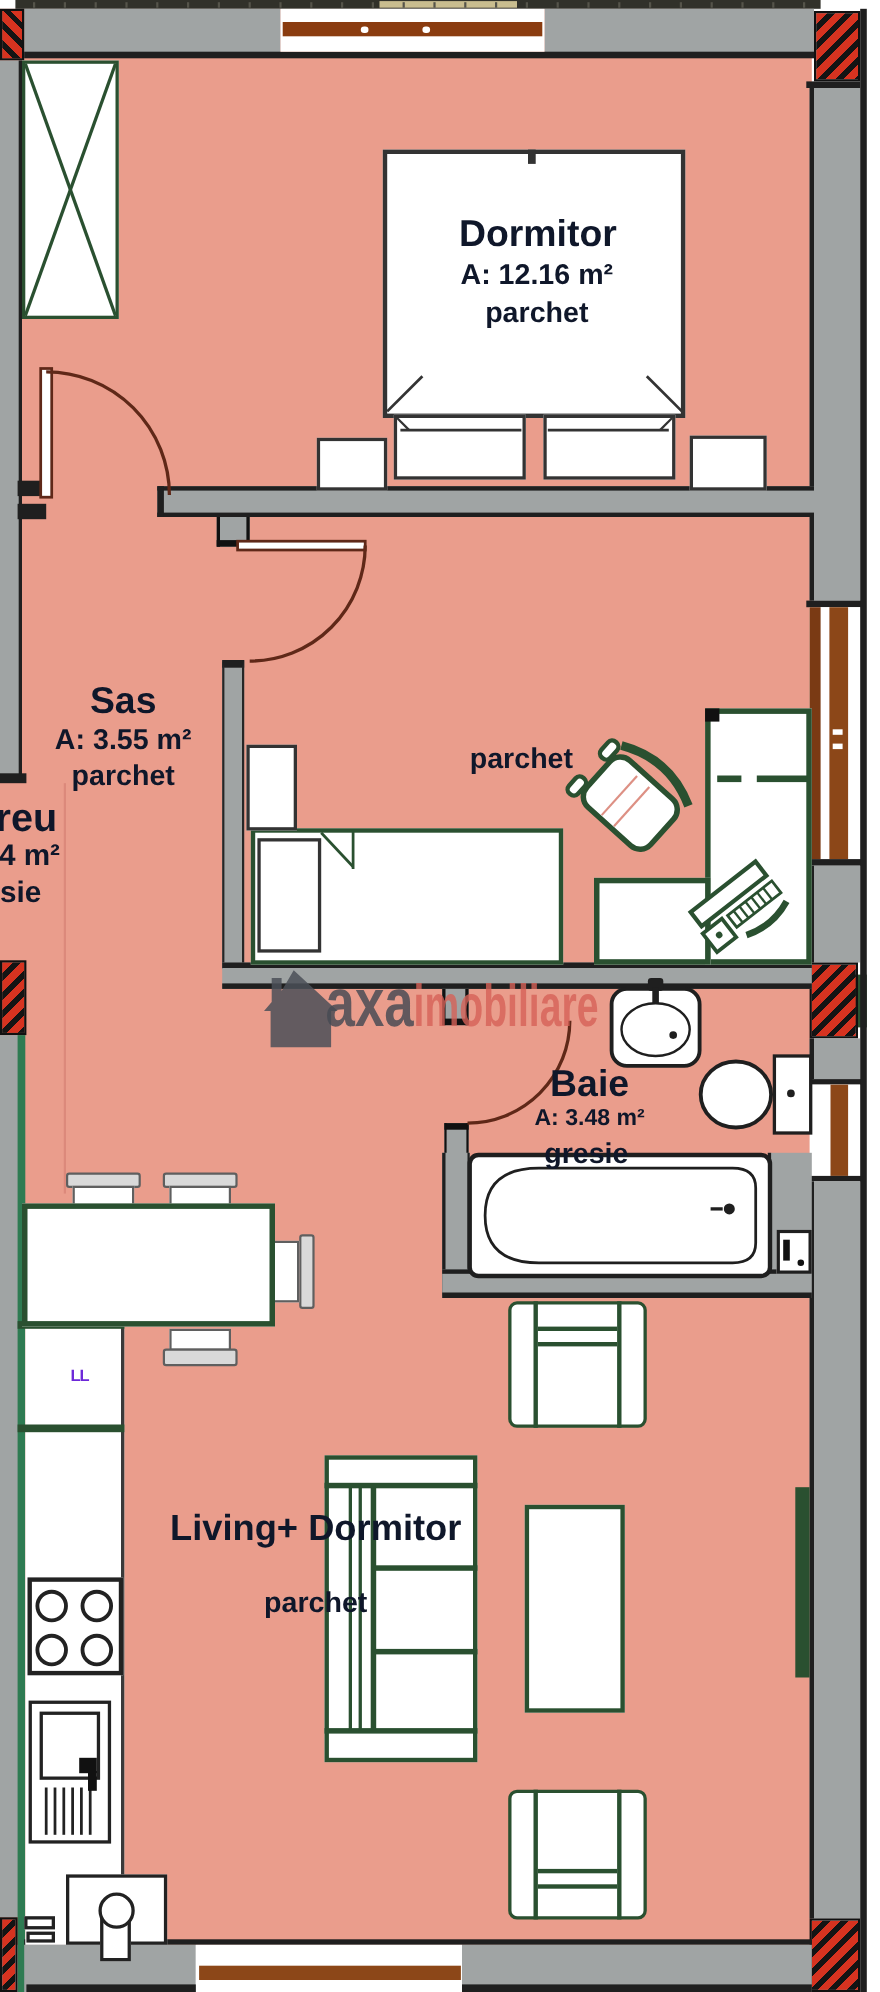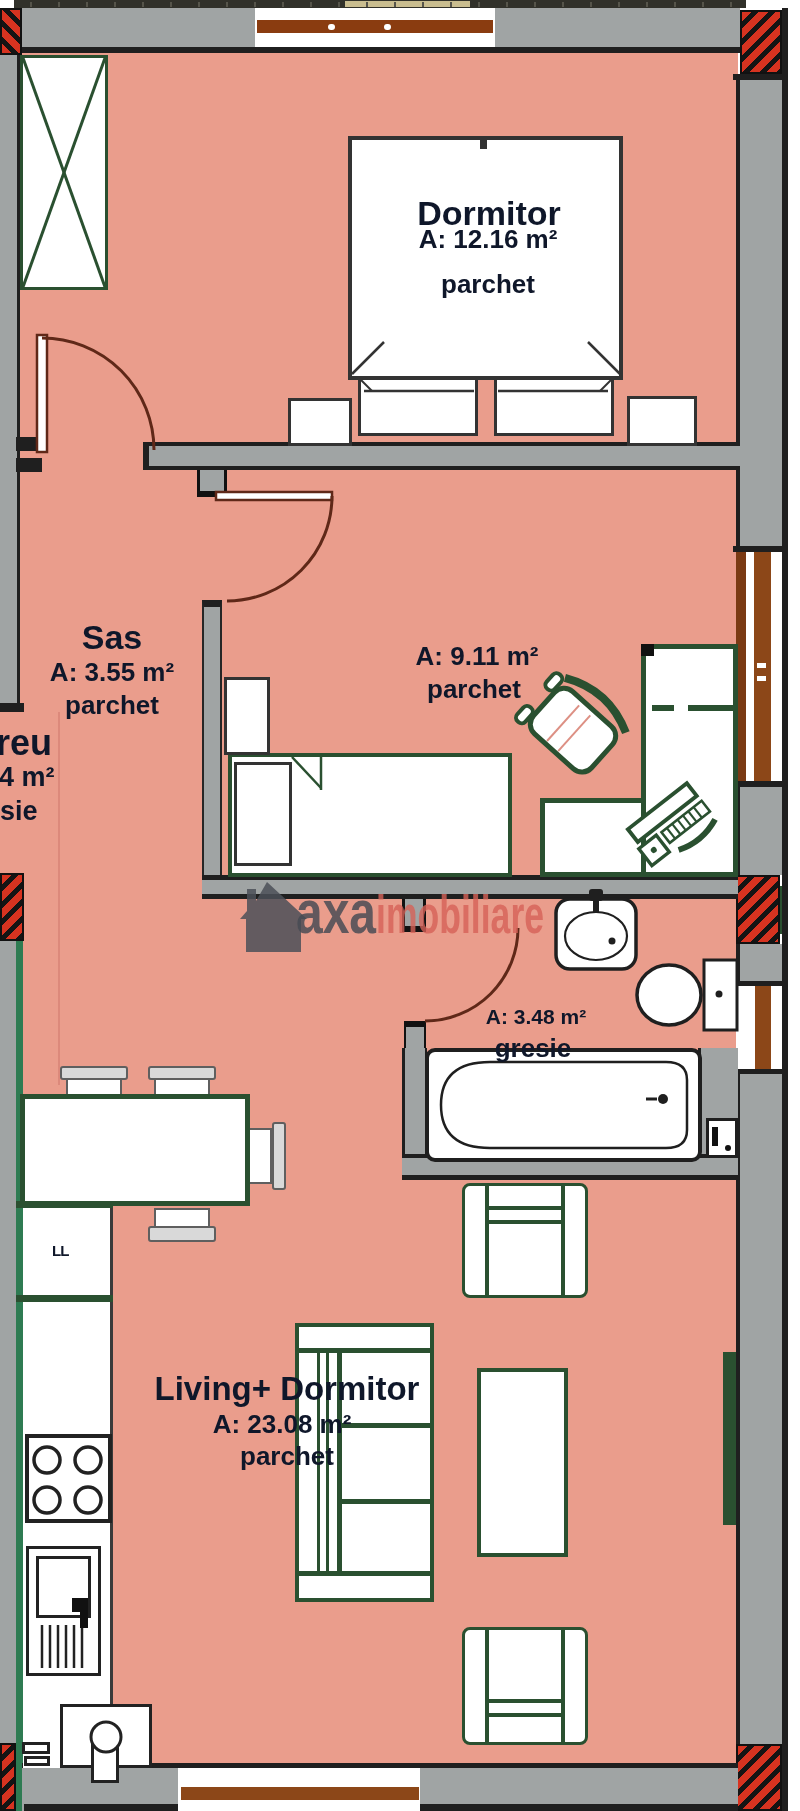--- a/index.html
+++ b/index.html
@@ -228,29 +228,28 @@
 <line x1="33" y1="-1" x2="33" y2="15" stroke="#2A5030" stroke-width="2.5"></line>
 <path d="M -12 28 Q 16 38 44 26" fill="none" stroke="#2A5030" stroke-width="7"></path>
 </g>
 <rect x="641" y="644" width="13" height="12" fill="#111"></rect>
 
 <path d="M 267 882 L 307 919 L 301 919 L 301 952 L 246 952 L 246 919 L 240 919 L 247 911 L 247 889 L 256 889 L 256 901 Z" fill="rgba(75,80,88,0.85)"></path>
 <text x="296" y="933" textLength="80" lengthAdjust="spacingAndGlyphs" font-family="Liberation Sans, sans-serif" font-weight="bold" font-size="62" fill="rgba(70,75,83,0.83)">axa</text>
 <text x="376" y="933" textLength="168" lengthAdjust="spacingAndGlyphs" font-family="Liberation Sans, sans-serif" font-weight="bold" font-size="54" fill="rgba(214,98,88,0.8)">imobiliare</text>
 </svg>
 <div class="txt" style="left:289px;top:194px;width:400px;font-size:34px;">Dormitor</div>
-<div class="txt" style="left:288px;top:224px;width:400px;font-size:26px;">A: 12.16 m²</div>
+<div class="txt" style="left:288px;top:234px;width:400px;font-size:26px;">A: 12.16 m²</div>
 <div class="txt" style="left:288px;top:269px;width:400px;font-size:26px;">parchet</div>
 <div class="txt" style="left:-88px;top:618px;width:400px;font-size:34px;">Sas</div>
 <div class="txt" style="left:-88px;top:657px;width:400px;font-size:26px;">A: 3.55 m²</div>
 <div class="txt" style="left:-88px;top:690px;width:400px;font-size:26px;">parchet</div>
-<div class="txt" style="left:277px;top:641px;width:400px;font-size:26px;">A: 9.11 m²</div>
 <div class="txt" style="left:274px;top:674px;width:400px;font-size:26px;">parchet</div>
+<div class="txt" style="left:336px;top:966px;width:400px;font-size:34px;">Baie</div>
 <div class="txt" style="left:336px;top:1005px;width:400px;font-size:21px;">A: 3.48 m²</div>
 <div class="txt" style="left:333px;top:1033px;width:400px;font-size:26px;">gresie</div>
 <div class="txt" style="left:87px;top:1370px;width:400px;font-size:33px;">Living+ Dormitor</div>
-<div class="txt" style="left:82px;top:1409px;width:400px;font-size:26px;">A: 23.08 m²</div>
 <div class="txt" style="left:87px;top:1441px;width:400px;font-size:26px;">parchet</div>
 <div class="txt" style="left:-4px;top:722px;font-size:36px;text-align:left;">reu</div>
 <div class="txt" style="left:-16px;top:762px;font-size:27px;text-align:left;">04 m²</div>
 <div class="txt" style="left:-42px;top:796px;font-size:27px;text-align:left;">gresie</div>
 <div class="a" style="left:58px;top:712px;width:2px;height:373px;background:rgba(213,128,115,0.7);"></div>
-<div class="a" style="left:52px;top:1242px;font-size:15px;font-weight:700;color:#0f172a;z-index:50;letter-spacing:-1px;text-align:right;">LL</div>
+<div class="a" style="left:64px;top:1242px;font-size:15px;font-weight:700;color:#6d28d9;z-index:50;letter-spacing:-1px;text-align:right;">LL</div>
 </div>
 </body></html>

